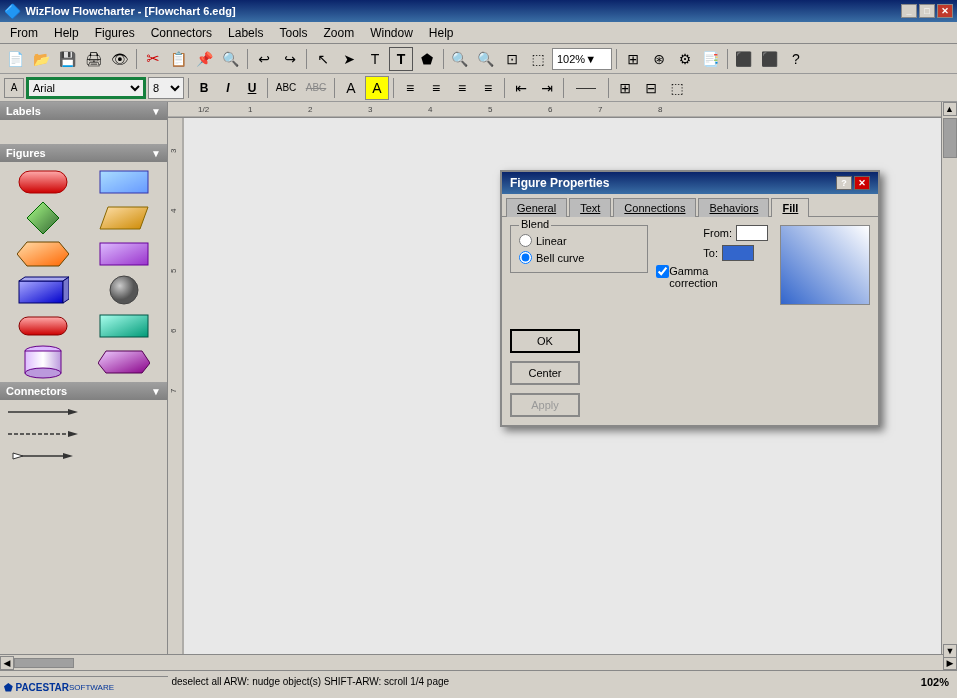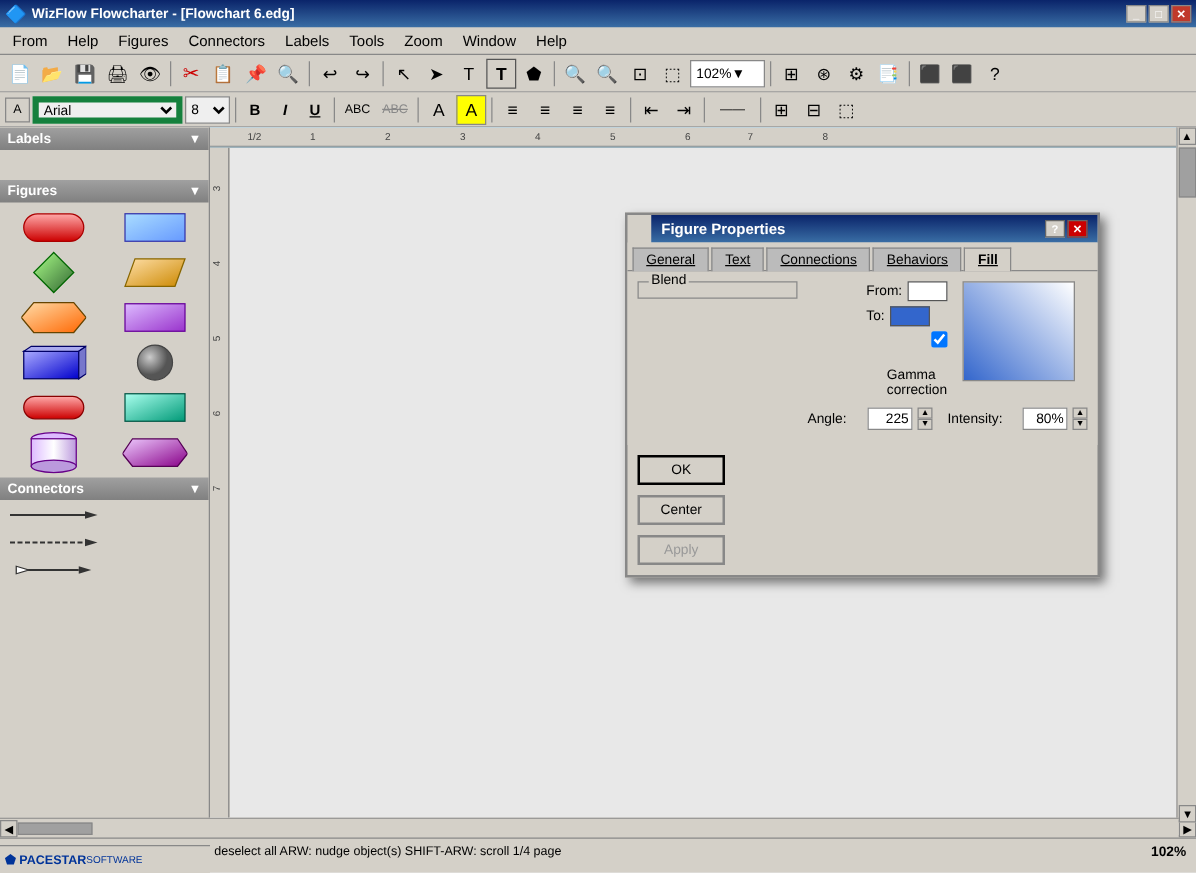--- a/index.html
+++ b/index.html
@@ -71,21 +71,21 @@
       height: 28px;
       display: flex;
       align-items: center;
       border-bottom: 1px solid #999;
       padding: 2px 4px;
       gap: 2px;
     }
     .font-select {
       width: 120px; height: 22px;
       font-size: 11px;
-      border: 5px solid #15803d;
+      border: 3px solid #15803d;
     }
     .size-select {
       width: 36px; height: 22px;
       font-size: 11px;
       border: 1px solid #888;
     }
     .format-btn {
       width: 22px; height: 22px;
       background: #d4d0c8;
       border: 1px solid transparent;
@@ -148,21 +148,21 @@
 
     
     .canvas-area {
       flex: 1;
       background: #e8e8e8;
       position: relative;
       overflow: hidden;
     }
     .ruler-h {
       height: 16px;
-      background: #7dd3fc;
+      background: #f0abfc;
       border-bottom: 1px solid #888;
       position: relative;
       overflow: hidden;
     }
 
     
     .status-bar {
       background: #d4d0c8;
       height: 22px;
       border-top: 1px solid #888;
@@ -190,21 +190,20 @@
     }
     .dialog-title {
       background: linear-gradient(to bottom, #0a246a, #3a6ea5);
       color: white;
       font-size: 12px;
       font-weight: bold;
       padding: 4px 8px;
       display: flex;
       align-items: center;
       justify-content: space-between;
-      margin-left: 19px;
     }
     .dialog-title-btns { display: flex; gap: 2px; }
     .dialog-title-btn {
       width: 16px; height: 14px;
       background: #d4d0c8;
       border: 1px solid #666;
       font-size: 9px;
       display: flex; align-items: center; justify-content: center;
       cursor: pointer;
     }
@@ -269,21 +268,21 @@
 
     
     .color-row { display: flex; align-items: center; gap: 4px; margin-bottom: 4px; font-size: 11px; padding-left: 47px; }
     .color-swatch {
       width: 32px; height: 16px;
       border: 1px solid #555;
       cursor: pointer;
     }
 
     
-    .checkbox-item { display: flex; align-items: flex-end; gap: 16px; font-size: 11px; flex-direction: column; }
+    .checkbox-item { display: flex; align-items: flex-start; gap: 0; font-size: 11px; }
 
     
     .param-row { display: flex; align-items: center; gap: 4px; margin-bottom: 4px; font-size: 11px; }
     .param-input {
       width: 36px; height: 18px;
       border: 1px solid #888;
       font-size: 11px;
       text-align: right;
       padding-right: 2px;
     }
@@ -695,20 +694,30 @@
     </div>
 
     <div class="dialog-content">
       <div class="dialog-row">
 
         <div class="dialog-col-left">
 
 
           <div class="group-box">
             <span class="group-label">Blend</span>
+            <div class="radio-group">
+              <div class="radio-item">
+                <input type="radio" name="blend" style="">
+                <label>Linear</label>
+              </div>
+              <div class="radio-item">
+                <input type="radio" name="blend" checked="" style="">
+                <label>Bell curve</label>
+              </div>
+            </div>
           </div>
         </div>
 
         <div style="flex:1;">
 
           <div style="display:flex;gap:8px;margin-bottom:8px;">
             <div>
               <div class="color-row">
                 <span>From:</span>
                 <div class="color-swatch" style="background:white;"></div>
@@ -720,34 +729,20 @@
               <div class="checkbox-item">
                 <input type="checkbox" checked="" style="">
                 <label>Gamma<br>correction</label>
               </div>
             </div>
 
             <div style="width:90px;height:80px;background:linear-gradient(225deg, white 0%, #3366cc 100%);border:1px solid #888;margin-left:4px;">
             </div>
           </div>
 
-          <div class="param-row">
-            <span style="width:44px;">Angle:</span>
-            <input type="text" class="param-input" value="225" style="">
-            <div class="spin-btn">
-              <div class="spin-up">▲</div>
-              <div class="spin-down">▼</div>
-            </div>
-            <span style="width:56px;margin-left:8px;">Intensity:</span>
-            <input type="text" class="param-input" value="80%" style="">
-            <div class="spin-btn">
-              <div class="spin-up">▲</div>
-              <div class="spin-down">▼</div>
-            </div>
-          </div>
 
         </div>
       </div>
 
     </div>
 
     <div class="dialog-buttons">
       <button class="dlg-btn default">OK</button>
       <button class="dlg-btn">Center</button>
       <button class="dlg-btn disabled">Apply</button>

